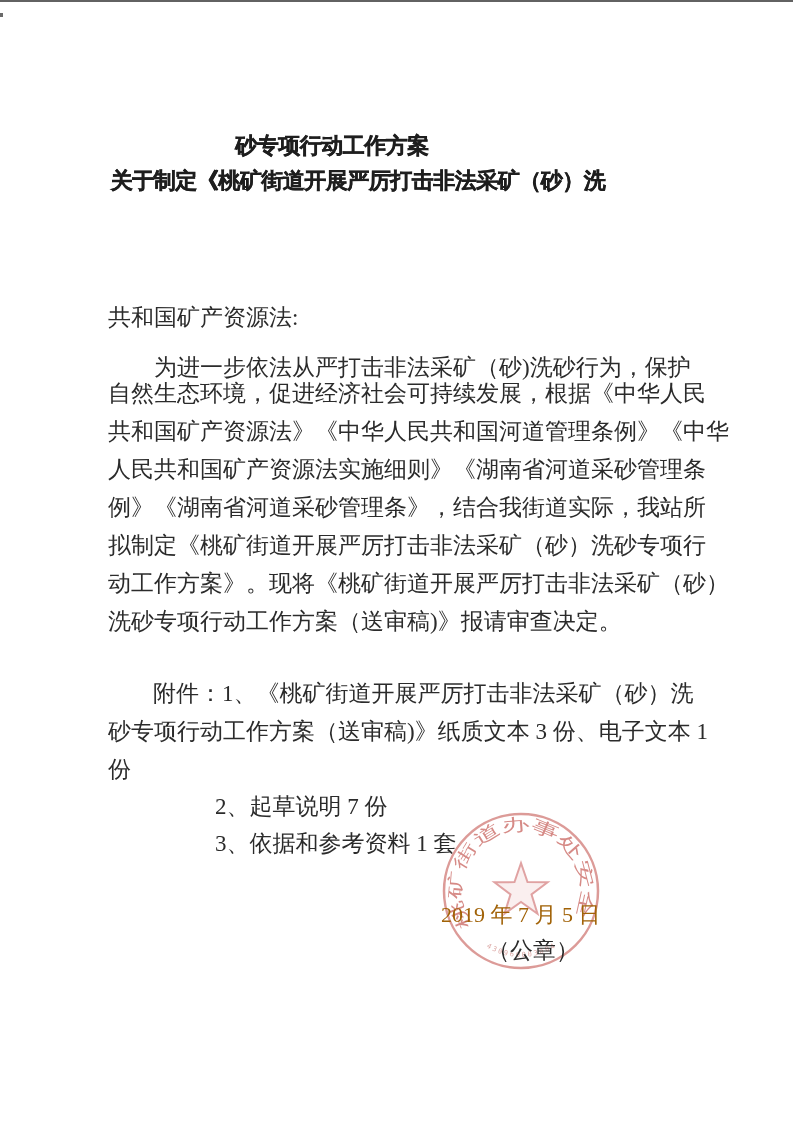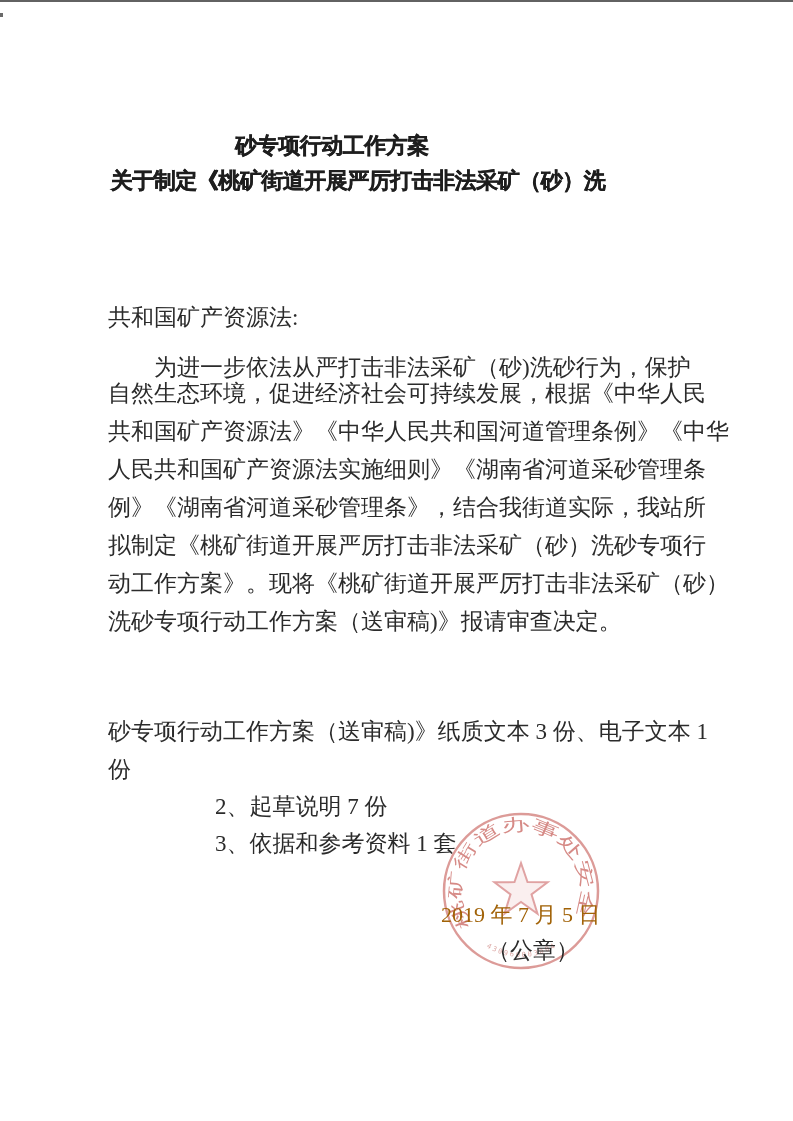--- a/index.html
+++ b/index.html
@@ -65,20 +65,21 @@
 
   <div class="line doc-text" style="top:340px; left:154px;margin-top:12px;">为进一步依法从严打击非法采矿（砂)洗砂行为，保护</div>
   <div class="line doc-text" style="top:378px; left:108px;">自然生态环境，促进经济社会可持续发展，根据《中华人民</div>
   <div class="line doc-text" style="top:416px; left:108px;">共和国矿产资源法》《中华人民共和国河道管理条例》《中华</div>
   <div class="line doc-text" style="top:454px; left:108px;">人民共和国矿产资源法实施细则》《湖南省河道采砂管理条</div>
   <div class="line doc-text" style="top:492px; left:108px;">例》《湖南省河道采砂管理条》，结合我街道实际，我站所</div>
   <div class="line doc-text" style="top:530px; left:108px;">拟制定《桃矿街道开展严厉打击非法采矿（砂）洗砂专项行</div>
   <div class="line doc-text" style="top:568px; left:108px;">动工作方案》。现将《桃矿街道开展严厉打击非法采矿（砂）</div>
   <div class="line doc-text" style="top:606px; left:108px;">洗砂专项行动工作方案（送审稿)》报请审查决定。</div>
 
+  <div class="line doc-text" style="top:678px; left:153px;">附件：1、《桃矿街道开展严厉打击非法采矿（砂）洗</div>
   <div class="line doc-text" style="top:716px; left:108px;">砂专项行动工作方案（送审稿)》纸质文本 3 份、电子文本 1</div>
   <div class="line doc-text" style="top:754px; left:108px;">份</div>
   <div class="line doc-text" style="top:791px; left:215px;text-align:right;">2、起草说明 7 份</div>
   <div class="line doc-text" style="top:828px; left:215px;">3、依据和参考资料 1 套</div>
 
   <div class="line date-text" style="top:900px; left:441px;">2019 年 7 月 5 日</div>
   <div class="line doc-text" style="top:935px; left:487px;">（公章）</div>
 
 </div>
 

